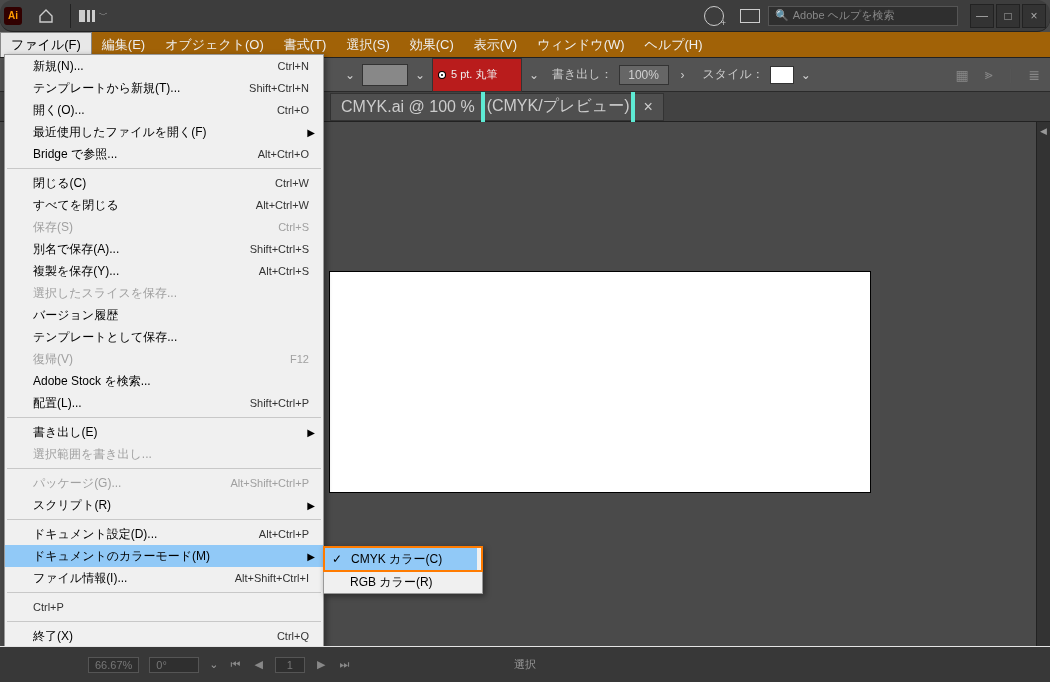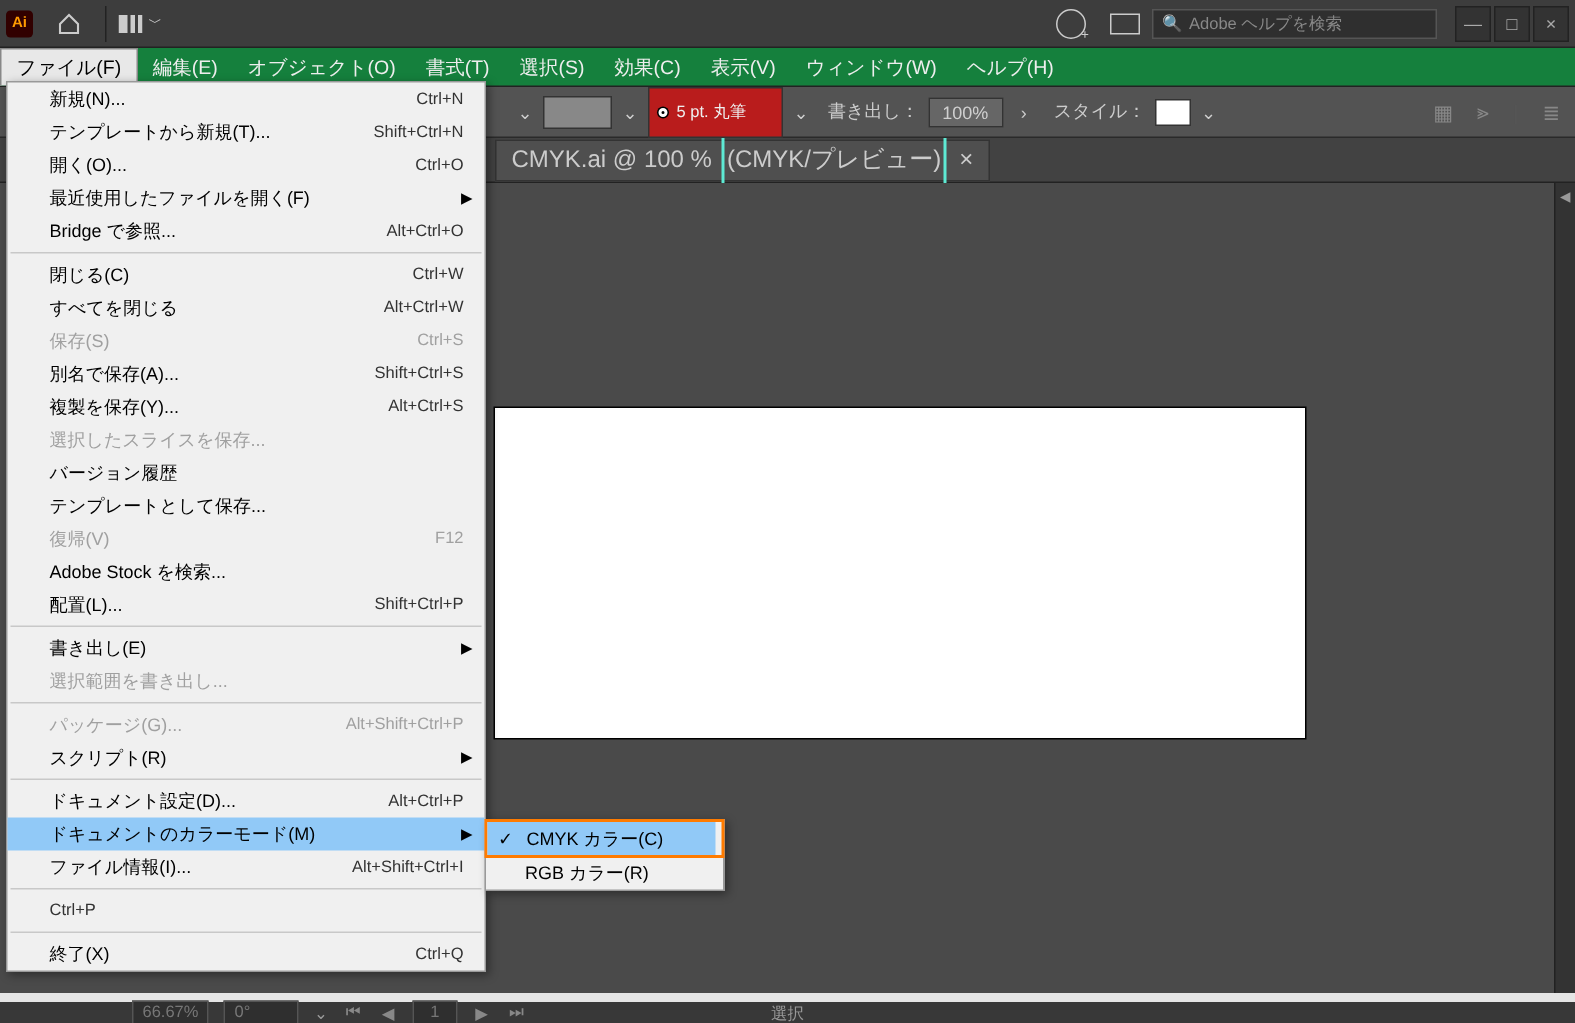--- a/index.html
+++ b/index.html
@@ -1,66 +1,66 @@
 <!DOCTYPE html>
 <html><head>
 <meta charset="utf-8">
 <style>
 * { margin: 0; padding: 0; box-sizing: border-box; font-family: "Segoe UI", "Meiryo", sans-serif; }
 body { background: #4a4a4a; width: 1050px; height: 682px; overflow: hidden; position: relative; color: #d0d0d0; font-size: 12px; }
-.titlebar { height: 32px; background: #3d3d3d; display: flex; align-items: center; padding: 0 4px; border-bottom: 1px solid #222; }
+.titlebar { height: 32px; background: #3d3d3d; display: flex; align-items: center; padding: 0 4px; border-bottom: 1px solid #222; border-radius: 13px; }
 .ai-logo { width: 18px; height: 18px; background: #310000; color: #ff9a00; font-weight: bold; font-size: 10px; display: flex; align-items: center; justify-content: center; border-radius: 3px; margin-right: 8px; }
 .home-icon { width: 16px; height: 16px; margin: 0 8px; display: flex; align-items: center; justify-content: center; }
 .divider { width: 1px; height: 24px; background: #222; margin: 0 8px; }
 .title-spacer { flex: 1; }
 .user-circle { width: 20px; height: 20px; border: 1.5px solid #ccc; border-radius: 50%; margin: 0 8px; position: relative; }
 .user-circle::after { content:"+"; position:absolute; bottom:-3px; right:-3px; font-size:9px; color:#ccc; }
 .frame-icon { width: 20px; height: 14px; border: 1.5px solid #ccc; margin: 0 8px; }
 .search-box { width: 190px; height: 20px; background: #2f2f2f; border: 1px solid #555; display: flex; align-items: center; padding: 0 6px; color: #888; font-size: 11px; }
 .search-box .mag { margin-right: 4px; }
 .window-controls { display: flex; margin-left: 10px; }
 .win-btn { width: 24px; height: 24px; display: flex; align-items: center; justify-content: center; color: #aaa; font-size: 12px; background:#333; border:1px solid #222; margin-left:2px; }
-.menubar { height: 26px; background: #15803d; display: flex; align-items: stretch; border-bottom: 1px solid #222; }
+.menubar { height: 26px; background: #a16207; display: flex; align-items: stretch; border-bottom: 1px solid #222; }
 .menu-item { padding: 0 10px; display: flex; align-items: center; font-size: 13px; color: #eee; }
 .menu-item.active { background: #e8e8e8; color: #000; border:1px solid #888; border-bottom:none; }
 .control-bar { height: 34px; background: #535353; display: flex; align-items: center; padding: 0 8px; border-bottom: 1px solid #2a2a2a; gap: 6px; position:relative; }
 .ctrl-swatch { width: 46px; height: 22px; background: #666; border: 1px solid #333; }
 .ctrl-swatch.light { background: #888; }
 .ctrl-drop { width: 12px; height: 22px; display:flex; align-items:center; justify-content:center; }
 .stroke-field { width: 90px; height: 22px; background: #b91c1c; border:1px solid #333; display:flex; align-items:center; padding:16px 6px; color:#eee; font-size:11px; }
 .stroke-field .dot { width:6px; height:6px; background:#000; border-radius:50%; margin-right:6px; border:2px solid #fff; box-shadow:0 0 0 1px #000; }
 .opacity-label { color:#ccc; font-size:12px; margin-left:6px; }
 .opacity-val { width:50px; height:20px; background:#666; border:1px solid #333; display:flex; align-items:center; justify-content:center; }
 .style-swatch { width:24px; height:18px; background:#fff; border:1px solid #333; }
 .right-icons { position:absolute; right:10px; display:flex; gap:16px; align-items:center; }
 .right-icons span { color:#888; font-size:14px; }
 .doc-tabs { height: 30px; background: #424242; display: flex; align-items: center; border-bottom: 1px solid #222; padding-left: 330px; }
 .doc-tab { height: 28px; background: #4f4f4f; border: 1px solid #333; display: flex; align-items: center; padding: 0 10px; color: #ccc; font-size: 16px; gap: 8px; }
-.tab-highlight { border: 2px solid #5eead4; padding: 12px 2px; border-radius:1px; margin-left: -2px; text-align: center; }
+.tab-highlight { border: 4px solid #5eead4; padding: 12px 2px; border-radius:1px; margin-left: -2px; text-align: center; }
 .pointer-arrow { position:absolute; left:502px; top:124px; }
 .pointer-arrow svg { display:block; }
 .canvas-area { position: absolute; top: 122px; left: 0; right: 0; bottom: 20px; background: #4a4a4a; }
 .artboard { position: absolute; left: 330px; top: 150px; width: 540px; height: 220px; background: #fff; box-shadow: 0 0 0 1px #000; }
 .right-bar { position:absolute; right:0; top:122px; width:14px; bottom:20px; background:#333; border-left:1px solid #222; }
 .right-bar .tri { position:absolute; top:4px; left:3px; color:#999; font-size:9px; }
 .file-menu { position: absolute; left: 4px; top: 54px; width: 320px; background: #f0f0f0; border: 1px solid #999; box-shadow: 2px 2px 6px rgba(0,0,0,0.4); color: #000; font-size: 12px; }
 .fm-row { height: 22px; display: flex; align-items: center; padding: 0 14px 0 28px; position: relative; }
 .fm-row.sel { background: #91c9f7; }
 .fm-row.disabled { color: #a0a0a0; }
 .fm-label { flex: 1; }
 .fm-short { color: #333; font-size: 11px; }
 .fm-row.disabled .fm-short { color:#a0a0a0; }
 .fm-arrow { position: absolute; right: 8px; font-size: 10px; }
 .fm-sep { height: 1px; background: #c8c8c8; margin: 3px 2px; }
 .submenu { position: absolute; left: 323px; top: 546px; width: 160px; background: #f0f0f0; border: 1px solid #999; box-shadow: 2px 2px 6px rgba(0,0,0,0.4); color: #000; font-size: 12px; }
 .sm-row { height: 22px; display: flex; align-items: center; padding: 0 10px 0 26px; position: relative; }
 .sm-row.sel { background: #91c9f7; }
 .sm-check { position: absolute; left: 7px; }
 .sm-hl { border: 2px solid #ff7b00; margin:-1px; padding-right:4px; }
-.statusbar { position: absolute; bottom: 0; left: 0; right: 0; height: 20px; background: #383838; display: flex; align-items: center; padding: 0 8px; color: #999; font-size: 11px; gap: 10px; border-top:6px solid #e5e5e5; }
+.statusbar { position: absolute; bottom: 0; left: 0; right: 0; height: 36px; background: #383838; display: flex; align-items: center; padding: 0 8px; color: #999; font-size: 11px; gap: 10px; border-top:1px solid #e5e5e5; }
 .sb-field { background: #2f2f2f; border:1px solid #555; padding: 0 6px; height:16px; display:flex; align-items:center; color:#777; }
 .sb-center { position:absolute; left:50%; transform:translateX(-50%); }
 .nav-btn { color:#888; margin:0 2px; }
 </style>
 </head>
 <body>
 
 <div class="titlebar">
   <div class="ai-logo">Ai</div>
   <div class="home-icon">

